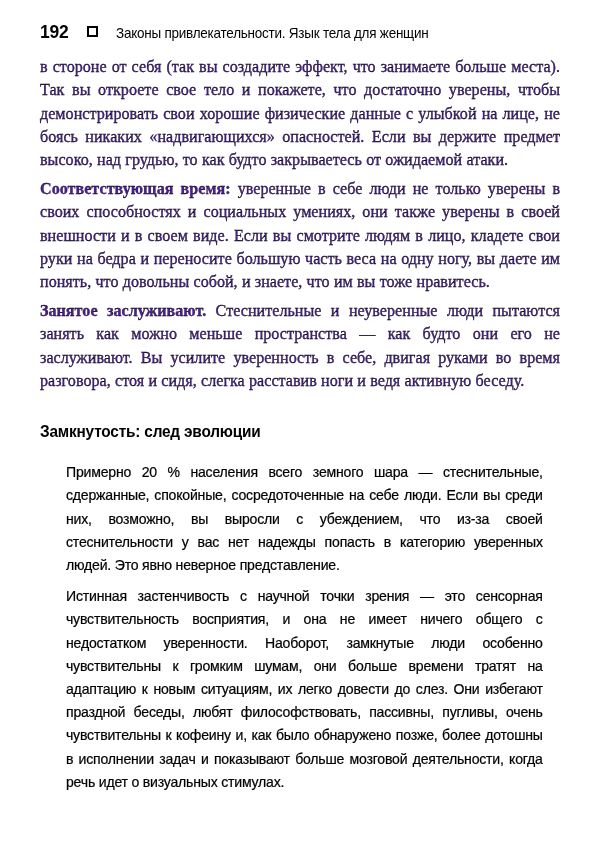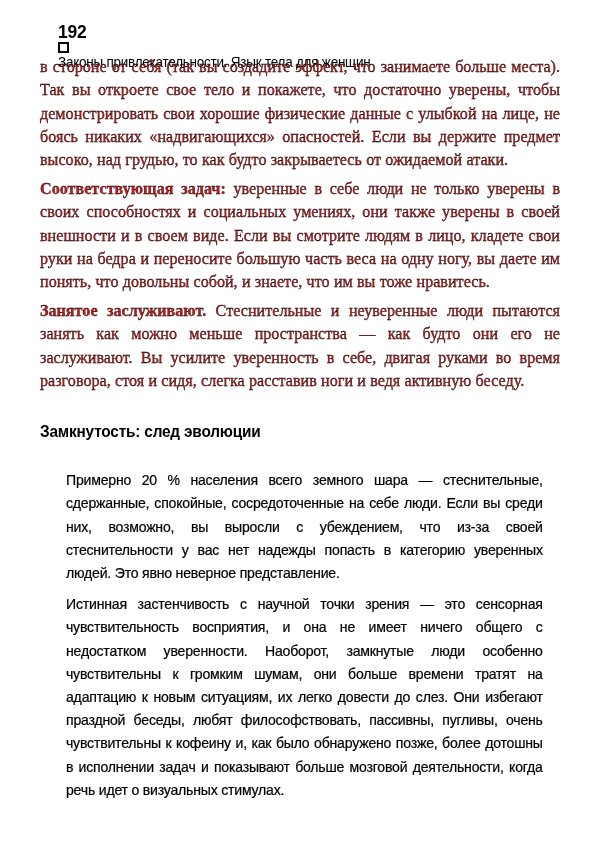--- a/index.html
+++ b/index.html
@@ -29,21 +29,20 @@
   
   .running-header {
     position: absolute;
     left: 40px;
     top: 22px;
     width: 520px;
     height: 24px;
     display: flex;
     align-items: baseline;
     white-space: nowrap;
-    flex-direction: column;
   }
   .folio {
     font-family: "Liberation Sans", sans-serif;
     font-weight: bold;
     font-size: 17.5px;
     letter-spacing: -0.2px;
     color: #000;
   }
   .header-sep {
     display: inline-block;
@@ -78,21 +77,21 @@
   
   p.serif {
     margin: 0 0 0 0;
     font-family: "Liberation Serif", serif;
     font-size: 16.1px;
     line-height: 23.3px;
     text-align: justify;
     text-align-last: left;
     letter-spacing: 0.02px;
     word-spacing: 0.2px;
-    color: #b91c1c;
+    color: #4c1d95;
     -webkit-text-stroke: 0.32px #000;
   }
   p.serif.light {
     -webkit-text-stroke: 0.02px #000;
   }
   p.serif + p.serif {
     margin-top: 5.5px;
   }
   p.serif .lead {
     font-weight: bold;
@@ -107,21 +106,21 @@
     font-weight: bold;
     font-size: 16.2px;
     line-height: 20px;
     letter-spacing: -0.2px;
     color: #000;
     transform: scaleX(0.95);
     transform-origin: left center;
   }
   .heading-wrap {
     margin-top: 29px;
-    margin-bottom: 28px;
+    margin-bottom: 20px;
   }
 
   
   .indented {
     margin-left: 26px;
     width: 494px;
   }
   p.sans {
     margin: 0;
     font-family: "Liberation Sans", sans-serif;
@@ -147,21 +146,21 @@
   <div class="running-header">
     <span class="folio">192</span>
     <span class="header-sep"></span>
     <span class="header-title">Законы привлекательности. Язык тела для женщин</span>
   </div>
 
   <div class="content">
 
     <p class="serif">в стороне от себя (так вы создадите эффект, что занимаете больше места). Так вы откроете свое тело и покажете, что достаточно уверены, чтобы демонстрировать свои хорошие физические данные с улыбкой на лице, не боясь никаких «надвигающихся» опасностей. Если вы держите предмет высоко, над грудью, то как будто закрываетесь от ожидаемой атаки.</p>
 
-    <p class="serif"><span class="lead">Соответствующая задач:</span><span> уверенные в себе люди не только уверены в своих способностях и социальных умениях, они также уверены в своей внешности и в своем виде. Если вы смотрите людям в лицо, кладете свои руки на бедра и переносите большую часть веса на одну ногу, вы даете им понять, что довольны собой, и знаете, что им вы тоже нравитесь.</span></p>
+    <p class="serif"><span class="lead">Соответствующая время:</span><span> уверенные в себе люди не только уверены в своих способностях и социальных умениях, они также уверены в своей внешности и в своем виде. Если вы смотрите людям в лицо, кладете свои руки на бедра и переносите большую часть веса на одну ногу, вы даете им понять, что довольны собой, и знаете, что им вы тоже нравитесь.</span></p>
 
     <p class="serif"><span class="lead">Занятое заслуживают.</span><span> Стеснительные и неуверенные люди пытаются занять как можно меньше пространства — как будто они его не заслуживают. Вы усилите уверенность в себе, двигая руками во время разговора, стоя и сидя, слегка расставив ноги и ведя активную беседу.</span></p>
 
 
     <div class="heading-wrap">
       <h2 class="section-heading">Замкнутость: след эволюции</h2>
     </div>
 
     <div class="indented">
       <p class="sans">Примерно 20 % населения всего земного шара — стеснительные, сдержанные, спокойные, сосредоточенные на себе люди. Если вы среди них, возможно, вы выросли с убеждением, что из-за своей стеснительности у вас нет надежды попасть в категорию уверенных людей. Это явно неверное представление.</p>

